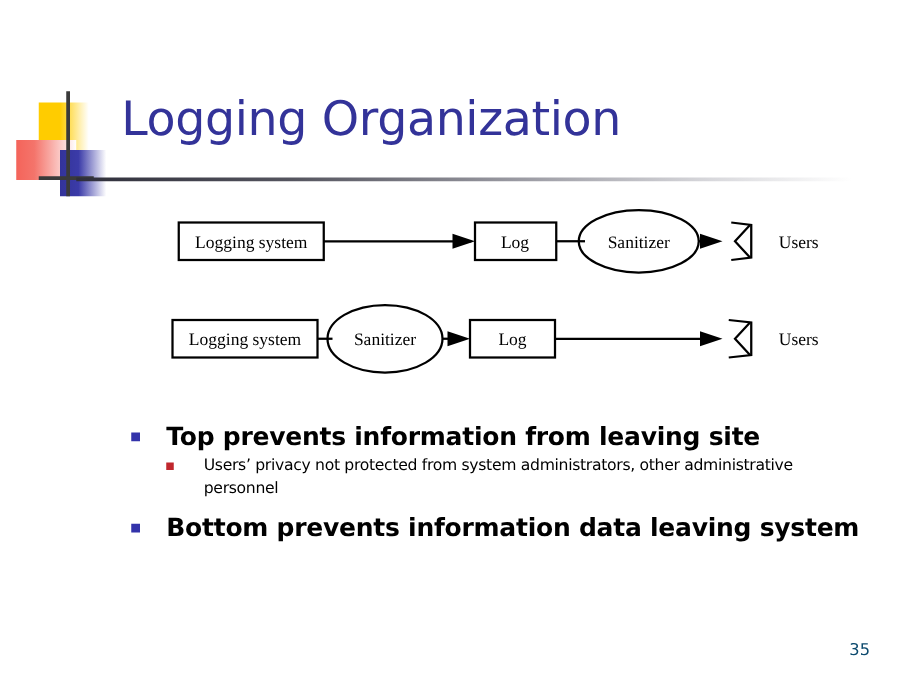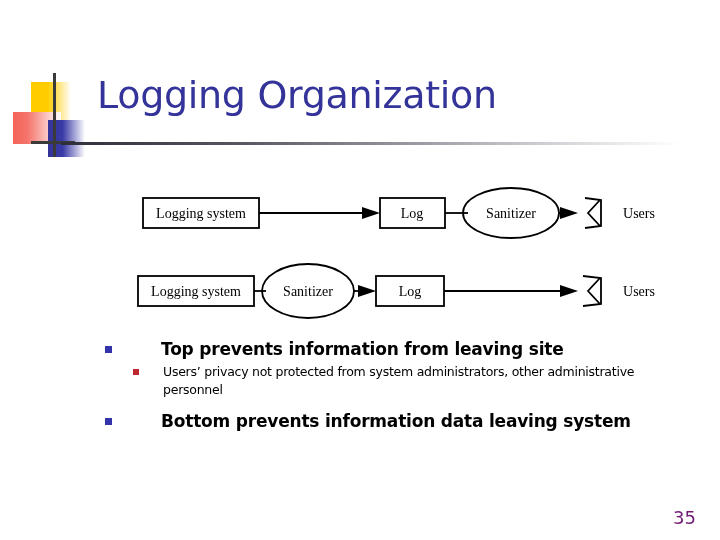--- a/index.html
+++ b/index.html
@@ -83,21 +83,21 @@
     top: 142px;
     width: 620px;
     height: 3px;
     background: linear-gradient(to right, #2E2E3A 0%, #55555F 28%, #9C9CA4 58%, #D8D8DC 82%, #ffffff 100%);
   }
 
   
   #figure {
     position: absolute;
     left: 0;
-    top: 176px;
+    top: 156px;
     width: 720px;
     height: 160px;
   }
   #figure svg {
     display: block;
   }
 
   
   #bullets {
     position: absolute;
@@ -114,26 +114,25 @@
   .bullet-l1 > .marker {
     position: absolute;
     left: 105px;
     top: 8px;
     width: 7px;
     height: 7px;
     background: #3333AA;
   }
   .bullet-l1 > .text {
     font-family: "DejaVu Sans", sans-serif;
-    font-size: 17px;
+    font-size: 20px;
     font-weight: 700;
     color: #000000;
     line-height: 22px;
     letter-spacing: -0.2px;
-    margin-left: 28px;
   }
   .bullet-l2 {
     position: relative;
     padding-left: 163px;
     padding-right: 60px;
     min-height: 18px;
   }
   .bullet-l2 > .marker {
     position: absolute;
     left: 133px;
@@ -151,22 +150,22 @@
     letter-spacing: -0.25px;
   }
   .gap-top { margin-top: 12px; }
 
   
   #page-number {
     position: absolute;
     right: 24px;
     bottom: 12px;
     font-family: "DejaVu Sans", sans-serif;
-    font-size: 18px;
-    color: #701a75;
+    font-size: 13px;
+    color: #0c4a6e;
     margin-top: 36px;
   }
 </style>
 </head>
 <body>
 
 <div id="slide-header">
 
   <div class="deco" id="deco-yellow"></div>
   <div class="deco" id="deco-red"></div>

